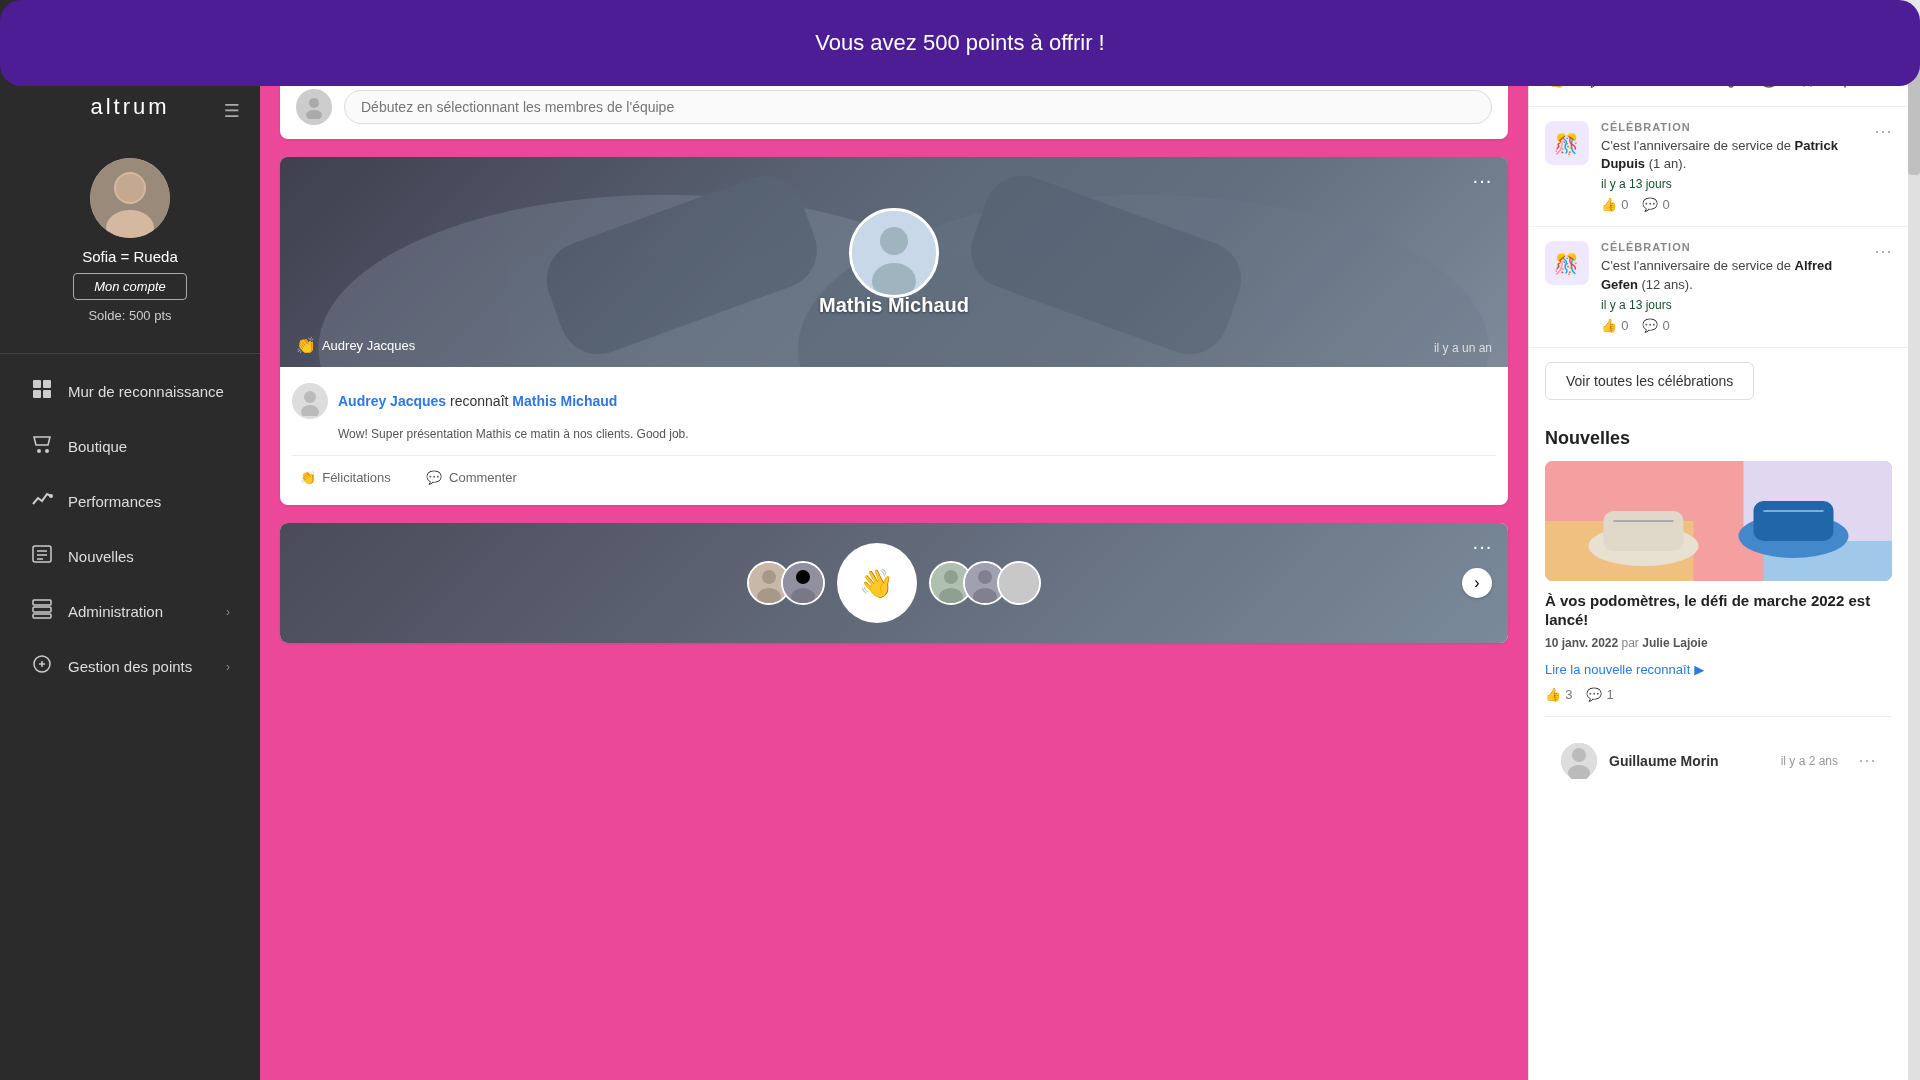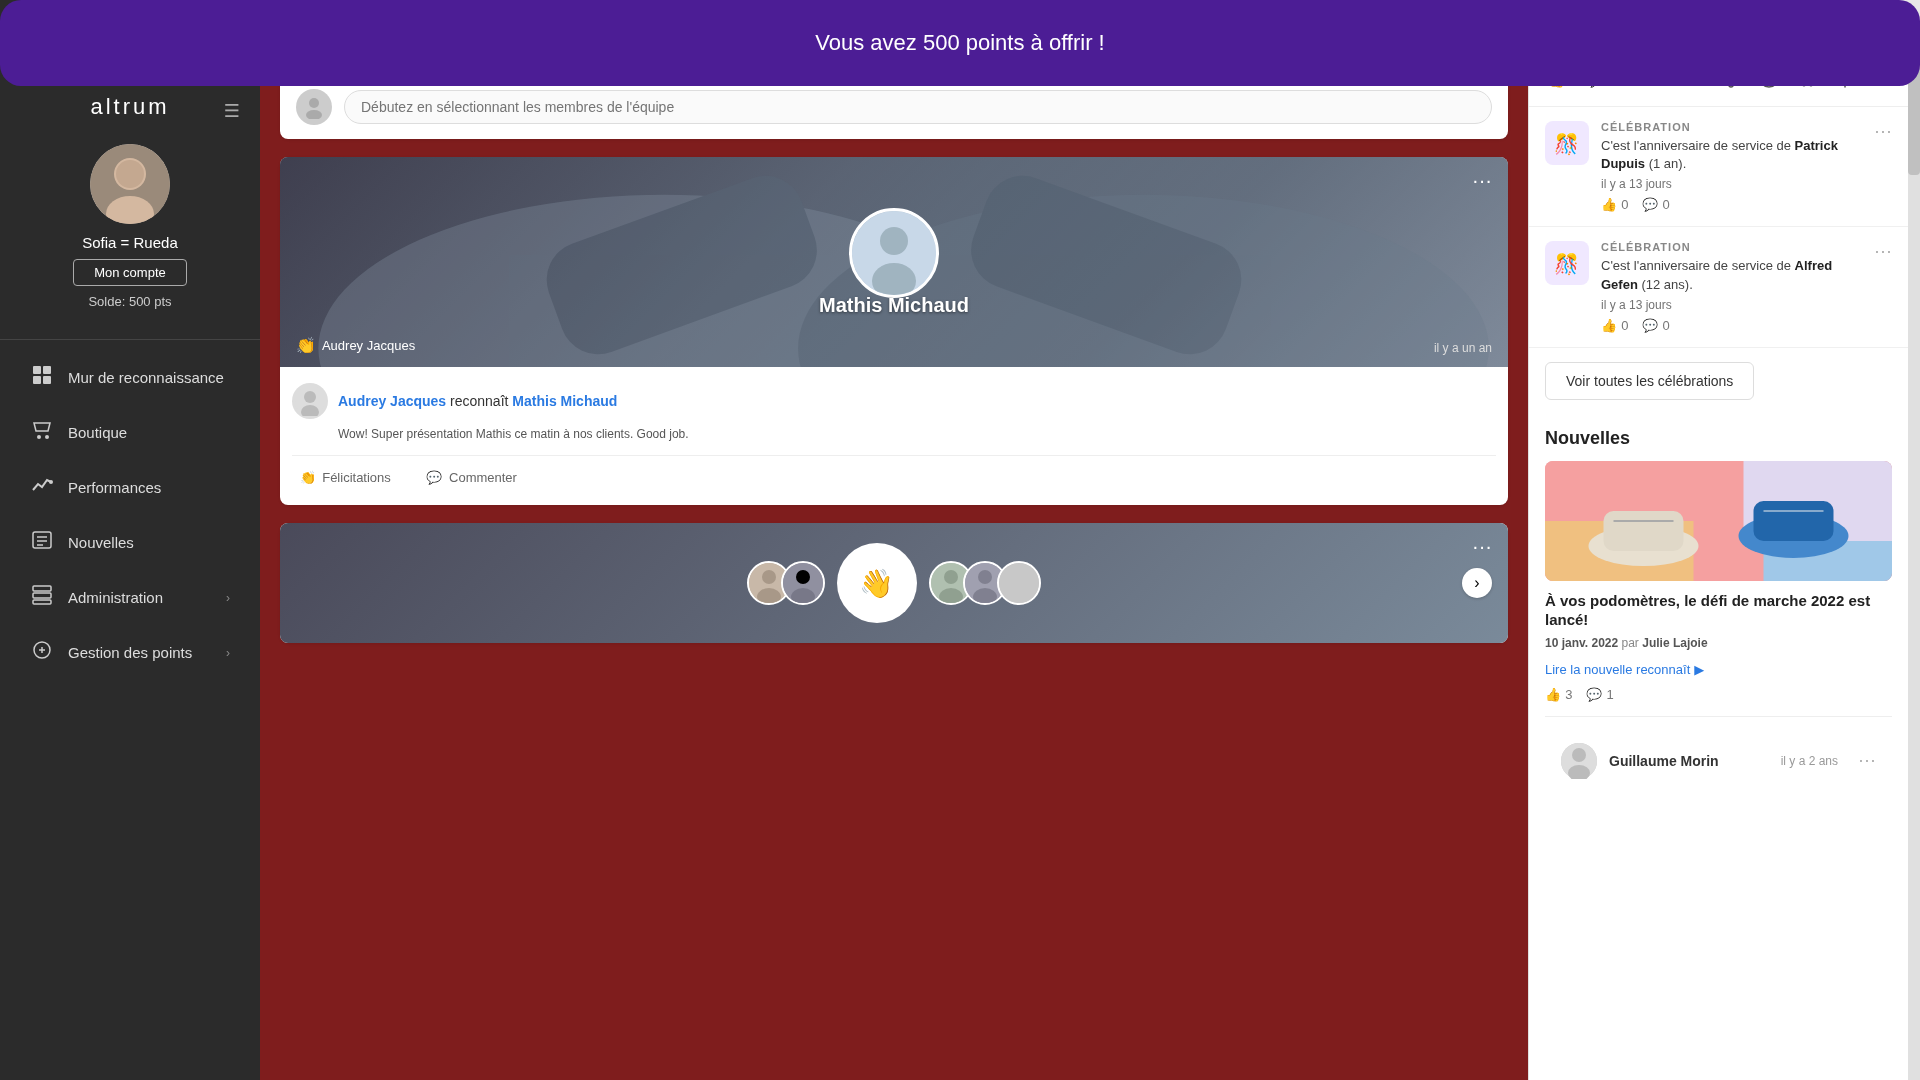--- a/index.html
+++ b/index.html
@@ -75,20 +75,21 @@
 
     .sidebar-account-btn {
       border: 1px solid #aaa;
       color: #fff;
       background: transparent;
       padding: 5px 20px;
       border-radius: 4px;
       cursor: pointer;
       font-size: 13px;
       margin-bottom: 8px;
+      font-style: italic;
     }
 
     .sidebar-balance {
       font-size: 13px;
       color: #ccc;
       margin-bottom: 20px;
     }
 
     .sidebar-divider {
       width: 100%;
@@ -149,21 +150,21 @@
       bottom: 0;
       background: #f0f0f0;
       display: flex;
     }
 
     
     .center-feed {
       flex: 1;
       padding: 20px;
       overflow-y: auto;
-      background: #7f1d1d;
+      background: #ec4899;
     }
 
     
     .team-selector-box {
       background: #fff;
       border-radius: 8px;
       padding: 14px 16px;
       margin-bottom: 18px;
       display: flex;
       align-items: center;
@@ -449,21 +450,21 @@
       margin-bottom: 4px;
       line-height: 1.4;
     }
 
     .celebration-text strong {
       color: #222;
     }
 
     .celebration-time {
       font-size: 12px;
-      color: #737373;
+      color: #14532d;
       margin-bottom: 6px;
     }
 
     .celebration-stats {
       display: flex;
       gap: 14px;
       align-items: center;
     }
 
     .stat-item {
@@ -549,21 +550,21 @@
       display: flex;
       gap: 14px;
       align-items: center;
       margin-bottom: 14px;
       padding-bottom: 14px;
       border-bottom: 1px solid #eee;
     }
 
     
     .logo-container {
-      margin-bottom: 4px;
+      margin-bottom: 18px;
       display: flex;
       flex-direction: column;
       align-items: center;
     }
 
     .logo-bird {
       font-size: 28px;
       color: #fff;
       margin-bottom: 2px;
     }

